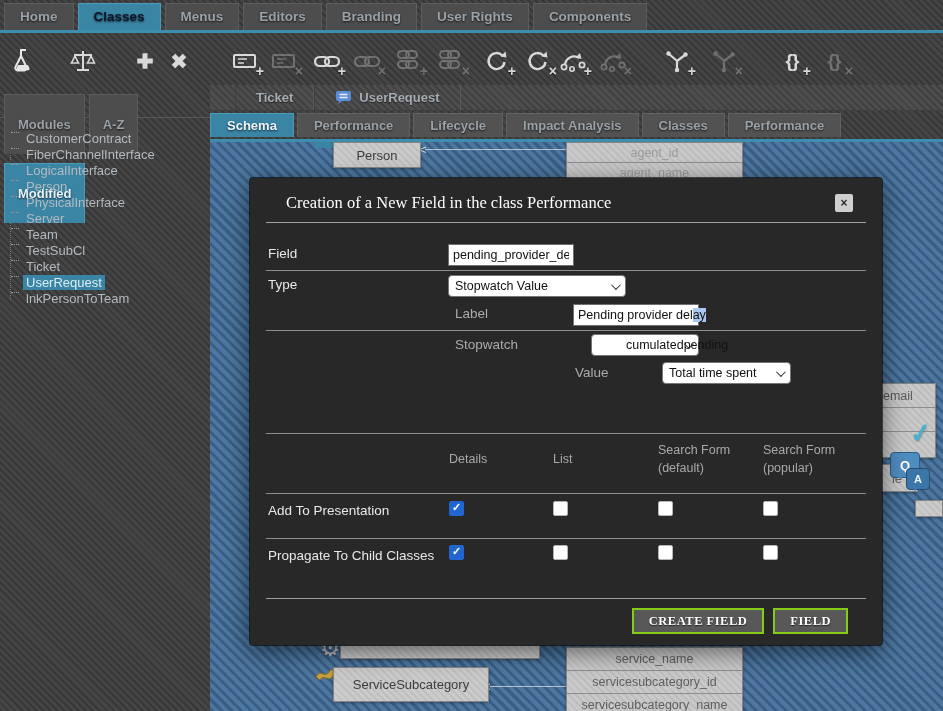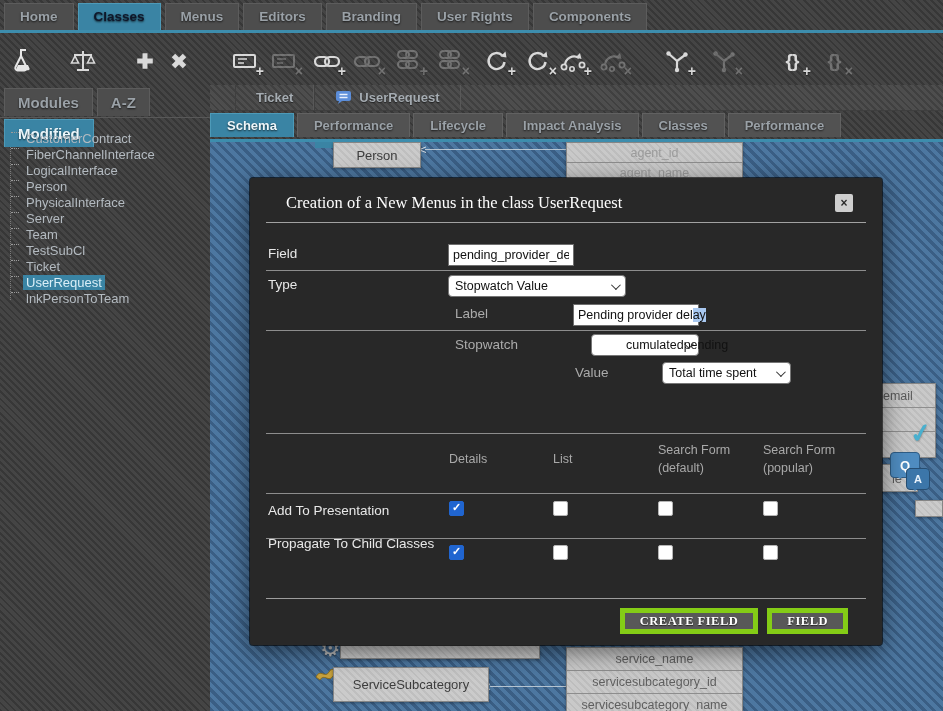--- a/index.html
+++ b/index.html
@@ -19,22 +19,22 @@
   .toolbar{position:absolute;left:0;top:36px;width:943px;height:49px;display:flex;align-items:center;}
   .ticon{position:relative;width:30px;height:34px;display:flex;align-items:center;justify-content:center;cursor:pointer;}
   .ticon svg{display:block;}
   .ticon .badge{position:absolute;right:-4px;bottom:-1px;font-style:normal;font-weight:bold;font-size:14px;color:#d9d9d9;text-shadow:0 1px 1px #222;}
   .ticon.dis{opacity:.32;cursor:default;}
   .braces{font-size:19px;font-weight:bold;color:#d9d9d9;letter-spacing:-1px;}
 
   
   .sidebar{position:absolute;left:0;top:85px;width:210px;height:626px;}
   .side-tabs{height:32px;border-bottom:1px solid #585858;}
-  .side-tabs .tab{display:inline-block;height:27px;line-height:27px;margin:3px 0 0 4px;padding:0 13px;
-       background:#4d4d4d;border:1px solid #5c5c5c;border-bottom:none;color:#9aa1a7;font-weight:bold;font-size:15px;
+  .side-tabs .tab{display:inline-block;height:27px;line-height:27px;margin:9px 0 0 4px;padding:16px 13px;
+       background:#4d4d4d;border:1px solid #5c5c5c;border-bottom:none;color:#9aa1a7;font-weight:bold;font-size:13px;
        text-shadow:0 1px 2px rgba(0,0,0,.7);cursor:pointer;}
   .side-tabs .tab.active{background:#3a84a4;color:#eaf5fa;border-color:#4d9ab8;}
   .tree{margin:6px 0 0 10px;border-left:1px dotted #7a7a7a;}
   .tree-item{display:flex;align-items:center;height:16px;font-size:13px;color:#b3bac0;cursor:pointer;white-space:nowrap;}
   .tree-dash{display:inline-block;width:8px;border-top:1px dotted #9a9a9a;margin-right:4px;}
   .item-label{padding:0 3px;margin-top:12px;}
   .item-label.selected{background:#3a84a4;color:#d9eef7;}
 
   
   .workspace{position:absolute;left:210px;top:85px;width:733px;height:626px;}
@@ -88,21 +88,21 @@
   .selhl{background:#a8c8f0;}
   .sel{position:absolute;height:22px;background:#fff;border:1px solid #767676;border-radius:4px;display:flex;align-items:center;
        font-size:12.5px;color:#111;padding:0 22px 0 6px;box-sizing:border-box;cursor:pointer;}
   .chev{position:absolute;right:7px;top:7px;width:6px;height:6px;border-right:1.6px solid #333;border-bottom:1.6px solid #333;
         transform:rotate(45deg) translateY(-2px);}
   .colhead{position:absolute;width:98px;font-size:12.5px;color:#a9a9a9;line-height:18px;}
   .cb{position:absolute;width:13px;height:13px;background:#fff;border:1px solid #b5b5b5;border-radius:2px;cursor:pointer;}
   .cb.checked{background:#2065d0;border-color:#2065d0;}
   .cb.checked::after{content:"✓";position:absolute;left:2px;top:-1px;color:#fff;font-size:11px;font-weight:bold;}
   .btnrow{position:absolute;right:34px;top:430px;display:flex;gap:9px;}
-  .mbtn{height:26px;padding:0 15px;background:#585858;border:5px solid #84cc16;color:#fff;
+  .mbtn{height:26px;padding:0 15px;background:#585858;border:2px solid #84cc16;color:#fff;
         font-family:"Liberation Serif",serif;font-weight:bold;font-size:12.5px;letter-spacing:.5px;
         display:flex;align-items:center;cursor:pointer;text-shadow:0 1px 1px #222;}
 </style>
 </head>
 <body>
 
 <div class="app">
 
   <div class="topnav">
     <span class="tab">Home</span><span class="tab active">Classes</span><span class="tab">Menus</span><span class="tab">Editors</span><span class="tab">Branding</span><span class="tab">User Rights</span><span class="tab">Components</span>
@@ -360,21 +360,21 @@
             <span>servicesubcategory_id</span>
           </div>
         <div class="drow" style="height:22px;color:#5f5f5f;">
             <span>servicesubcategory_name</span>
           </div>
       </div>
     </div>
   </div>
 
   <div class="modal">
-    <div class="title">Creation of a New Menus in the class UserRequest</div>
+    <div class="title">Creation of a New Field in the class Performance</div>
     <div class="close">×</div>
     <div class="sep" style="top:44px;background:#a2a2a2;"></div>
 
     <span class="flabel" style="left:18px;top:68px;">Field</span>
     <input class="inp" style="left: 198px; top: 66px; width: 116px;" value="pending_provider_dela">
     <div class="sep" style="top:92px;"></div>
 
     <span class="flabel" style="left:18px;top:99px;">Type</span>
     <div class="sel" style="left:198px;top:97px;width:178px;">
       <span>Stopwatch Value</span>
@@ -406,21 +406,21 @@
     <span class="colhead" style="left:513px;top:263px;">Search Form (popular)</span>
     <div class="sep" style="top:315px;"></div>
 
     <span class="flabel" style="left:18px;top:325px;">Add To Presentation</span>
     <span class="cb checked" style="left:199px;top:323px;"></span>
     <span class="cb" style="left:303px;top:323px;"></span>
     <span class="cb" style="left:408px;top:323px;"></span>
     <span class="cb" style="left:513px;top:323px;"></span>
     <div class="sep" style="top:360px;"></div>
 
-    <span class="flabel" style="left:18px;top:358px;">Propagate To Child Classes</span>
+    <span class="flabel" style="left:18px;top:370px;">Propagate To Child Classes</span>
     <span class="cb checked" style="left:199px;top:367px;"></span>
     <span class="cb" style="left:303px;top:367px;"></span>
     <span class="cb" style="left:408px;top:367px;"></span>
     <span class="cb" style="left:513px;top:367px;"></span>
 
     <div class="sep" style="top:420px;background:#9d9d9d;"></div>
     <div class="btnrow">
       <button class="mbtn">CREATE FIELD</button>
       <button class="mbtn">FIELD</button>
     </div>

